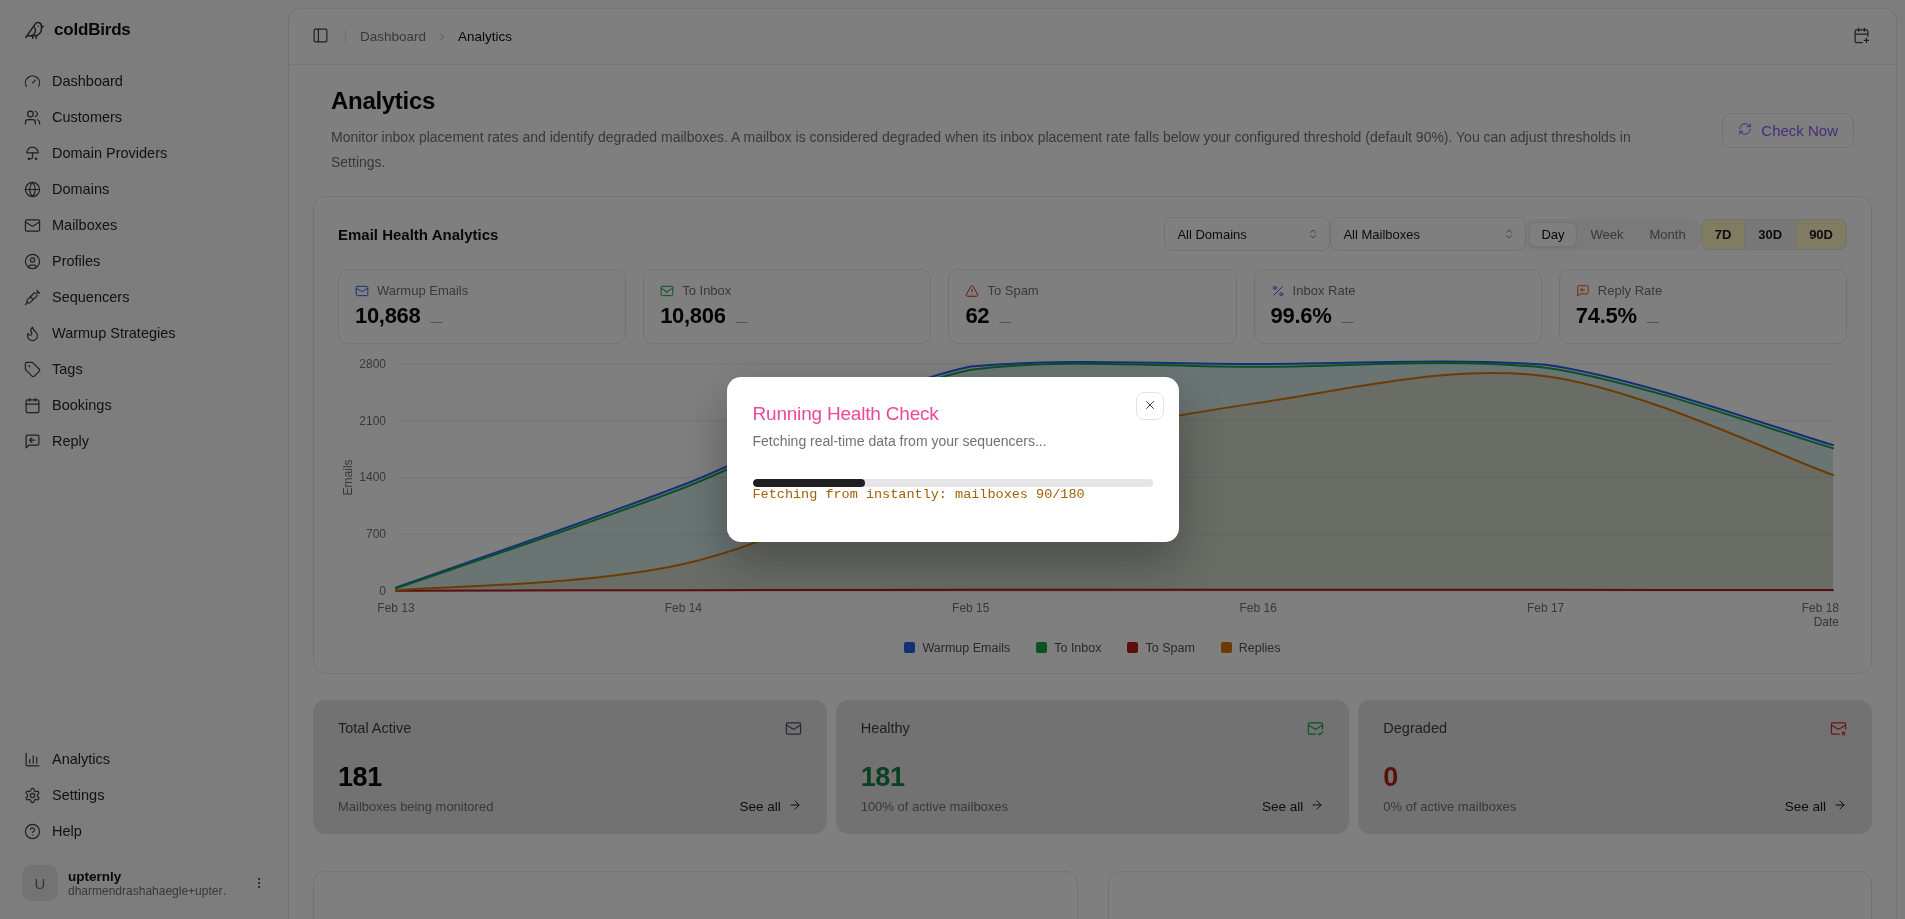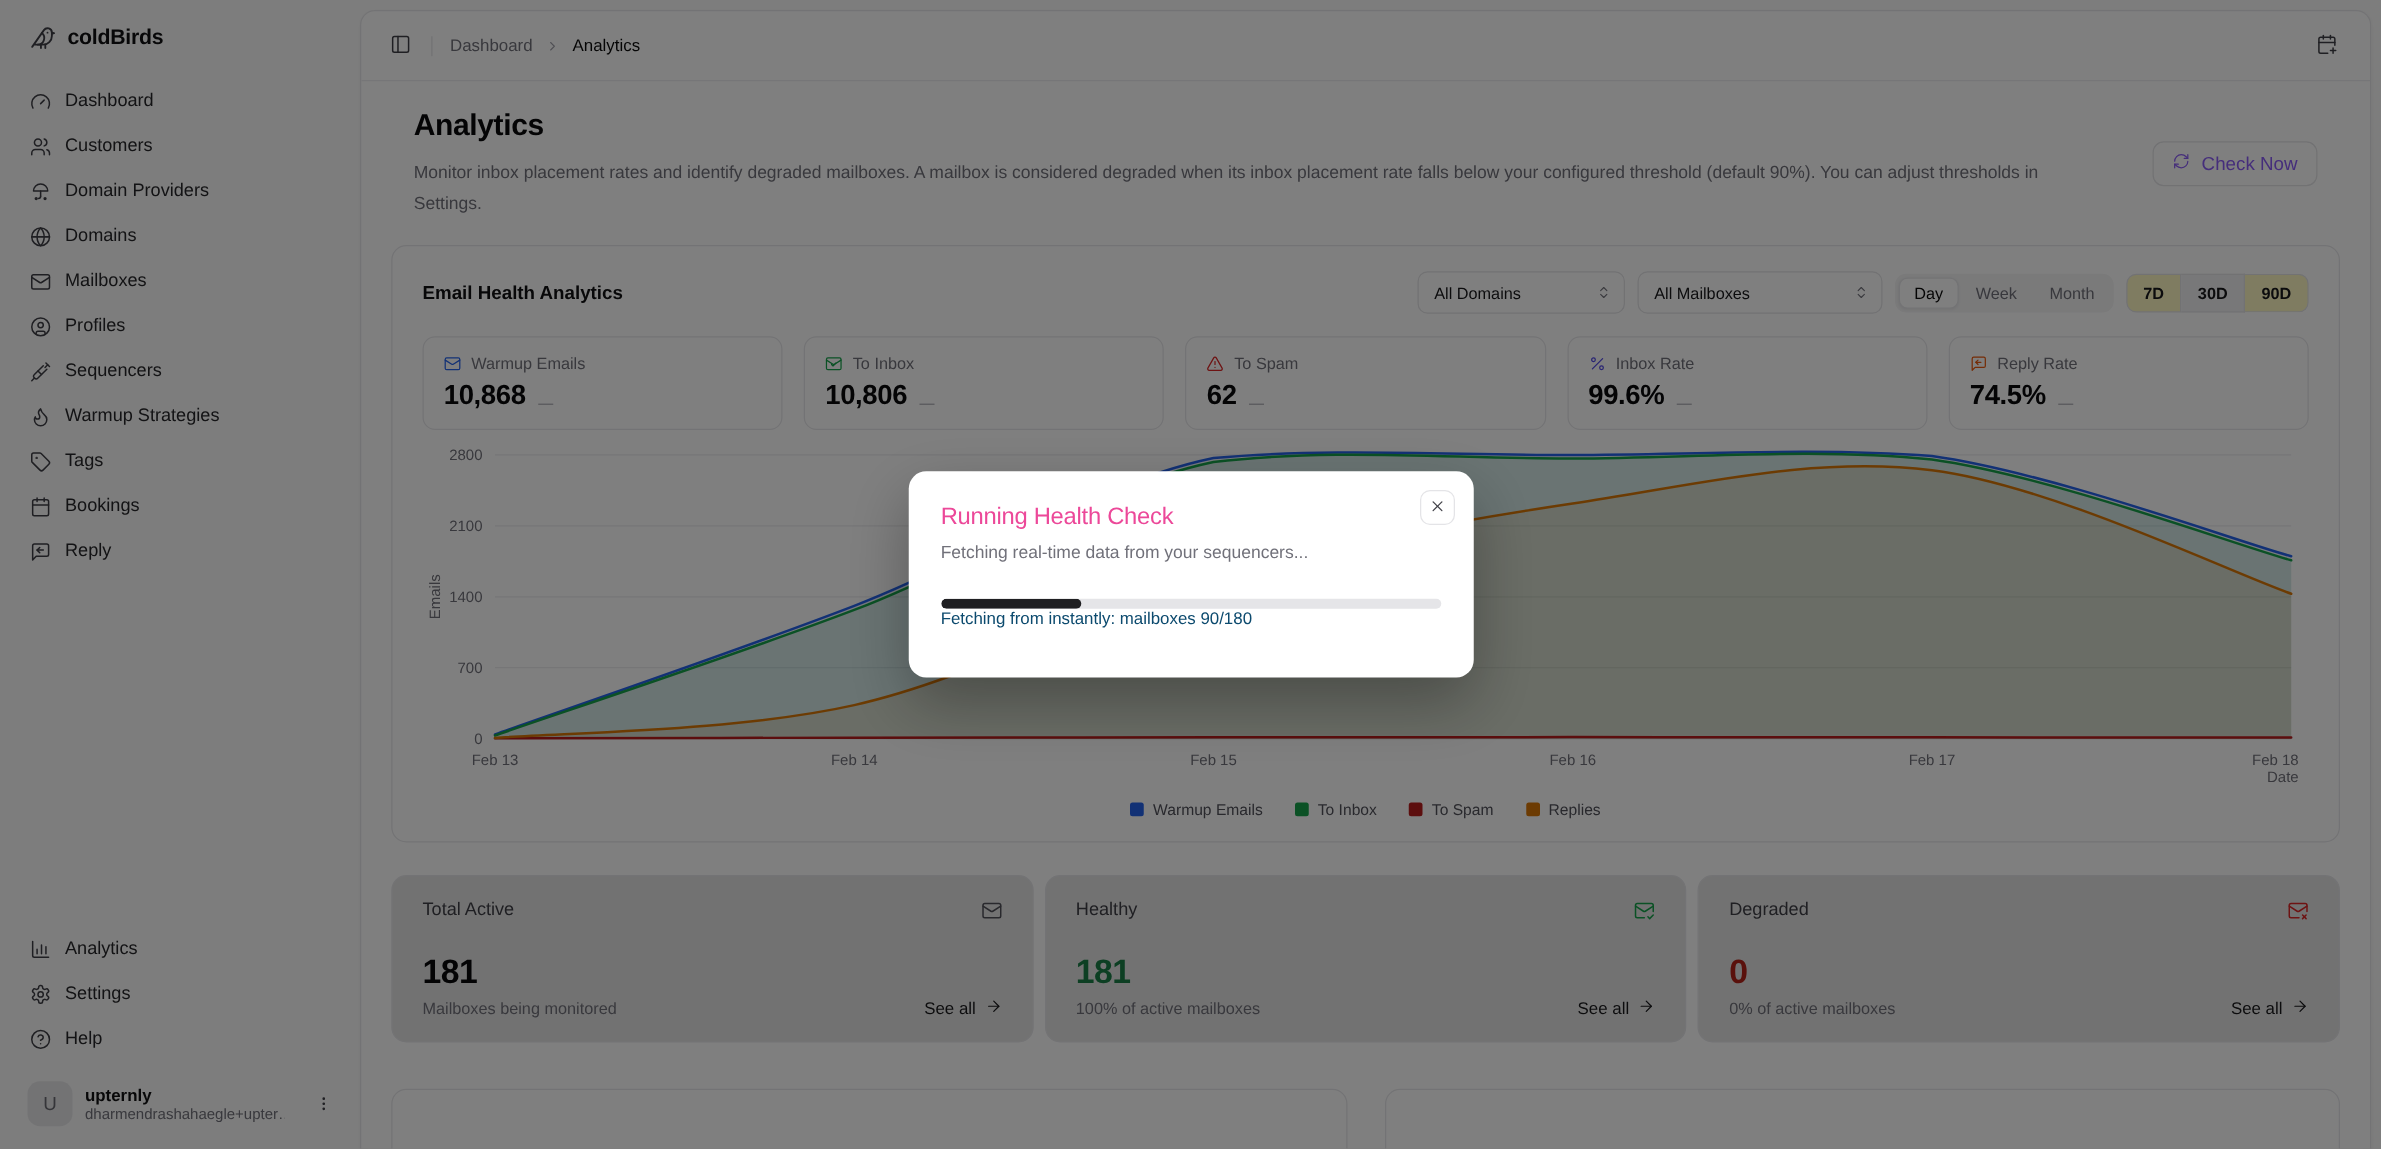--- a/index.html
+++ b/index.html
@@ -40,21 +40,21 @@
 
   .page-head-row { display:flex; align-items:flex-start; padding:0 18px; }
   .page-title { font-size:24px; font-weight:700; letter-spacing:-0.3px; color:#09090b; }
   .page-desc { margin-top:10px; font-size:14px; line-height:1.75; color:#71717a; max-width:1330px; }
   .check-now { margin-left:auto; margin-top:26px; flex:0 0 auto; display:flex; align-items:center; gap:9px; padding:8px 15px; font-size:15px; font-weight:500; color:#8b5cf6; background:#fff; border:1px solid #e4e4e7; border-radius:9px; cursor:pointer; }
 
   
   .panel { margin-top:22px; border:1px solid #e7e7ea; border-radius:12px; background:#fff; padding:20px 24px 14px; }
   .panel-head { display:flex; align-items:center; }
   .panel-title { font-size:15px; font-weight:600; color:#101012; }
-  .controls { margin-left:auto; display:flex; align-items:center; gap:10px; }
+  .controls { margin-left:auto; display:flex; align-items:center; }
   .select { display:flex; align-items:center; justify-content:space-between; gap:10px; height:34px; padding:0 10px 0 12px; border:1px solid #e4e4e7; border-radius:8px; background:#fff; font-size:13px; color:#18181b; cursor:pointer; }
   .select.w-domains { width:166px; }
   .select.w-mailboxes { width:196px; }
   .select .chev { color:#71717a; display:flex; }
   .segmented { display:flex; align-items:center; background:#f4f4f5; border-radius:9px; padding:3px; gap:2px; }
   .seg-btn { border:none; background:transparent; color:#71717a; font-size:13px; font-weight:500; padding:5px 12px; border-radius:7px; cursor:pointer; }
   .seg-btn.active { background:#fff; color:#0a0a0a; border:1px solid #e7e7ea; box-shadow:0 1px 2px rgba(0,0,0,0.05); padding:4px 11px; }
   .range-group { display:flex; }
   .range-btn { border:1px solid #e4e4e7; background:#fef9c3; color:#18181b; font-size:13px; font-weight:600; padding:7px 13px; cursor:pointer; }
   .range-btn:first-child { border-radius:8px 0 0 8px; }
@@ -91,21 +91,21 @@
   .stub-card { height:80px; border:1px solid #e7e7ea; border-radius:12px; background:#fff; }
 
   
   .overlay { position:fixed; inset:0; background:rgba(0,0,0,0.5); display:flex; align-items:center; justify-content:center; z-index:50; }
   .modal { position:relative; width:452px; background:#fff; border-radius:14px; box-shadow:0 20px 50px rgba(0,0,0,0.3); padding:26px 26px 40px; }
   .modal-close { position:absolute; top:15px; right:15px; width:28px; height:28px; border:1px solid #e4e4e7; background:#fff; border-radius:8px; display:flex; align-items:center; justify-content:center; color:#3f3f46; cursor:pointer; }
   .modal-title { font-size:19px; font-weight:400; color:#ec4899; letter-spacing:-0.2px; }
   .modal-sub { margin-top:8px; font-size:14px; color:#71717a; }
   .progress { margin-top:30px; height:8px; border-radius:99px; background:#e5e5e8; overflow:hidden; }
   .progress-fill { height:100%; border-radius:99px; background:#1f1f22; width:0; }
-  .modal-status { font-size:13.5px; color:#0c4a6e; }
+  .modal-status { font-size:13.5px; color:#a16207;font-family:Liberation Mono, monospace; }
 
   .ic { width:17px; height:17px; stroke:currentColor; fill:none; stroke-width:1.7; stroke-linecap:round; stroke-linejoin:round; }
   .ic-sm { width:14px; height:14px; }
   .ic-xs { width:12px; height:12px; }
 </style>
 </head>
 <body>
 
 <div class="app">
 

